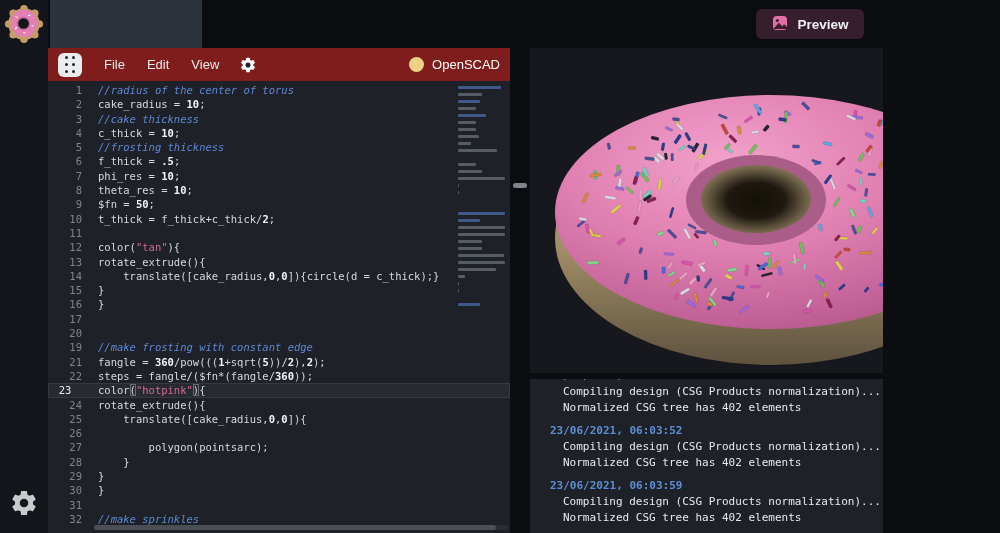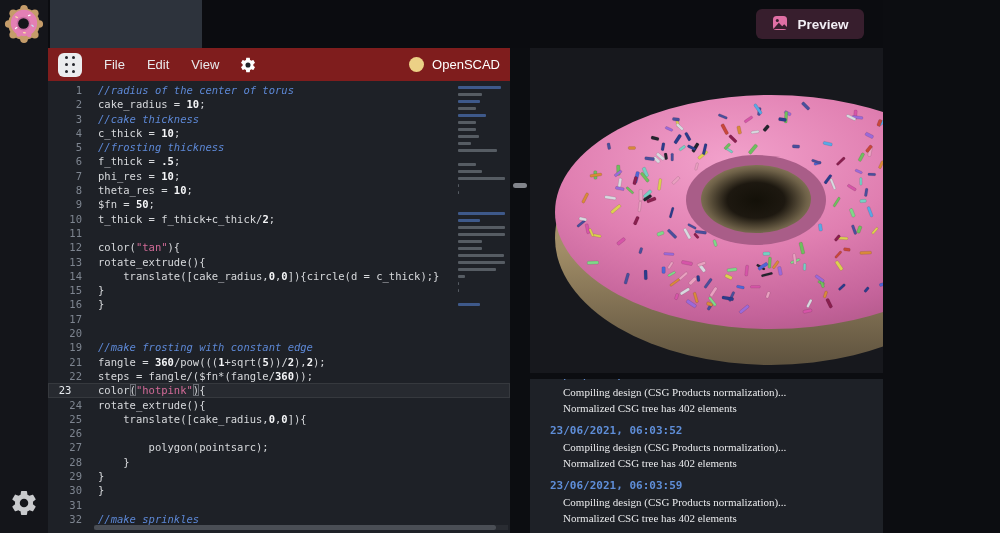--- a/index.html
+++ b/index.html
@@ -64,21 +64,21 @@
   .gear-btn { width:27px; height:27px; border-radius:6px; background:#2b2c32; display:flex; align-items:center; justify-content:center; cursor:pointer; }
   .gear-btn svg { width:18px; height:18px; }
   .handle.lg { width:28px; height:28px; border-radius:7px; }
 
   
   .console { position:absolute; left:530px; top:379px; width:470px; height:154px; background:#1e2127; overflow:hidden;
              font-family:"DejaVu Sans Mono", monospace; font-size:11px; line-height:16px; padding:0 0 6px 20px; }
   .entry { margin-bottom:7px; }
   .entry.clipped .ts { margin-top:-11px; }
   .ts { color:#5f8ed8; font-weight:bold; }
-  .msg { color:#e9eaec; padding-left:13px;font-family:Liberation Serif, serif; }
+  .msg { color:#e9eaec; padding-left:13px; }
 </style>
 </head>
 <body>
 
 <div class="app">
 
   <header class="topbar">
     <div class="file-tab"></div>
     <div class="btn btn-preview">
       <span>

